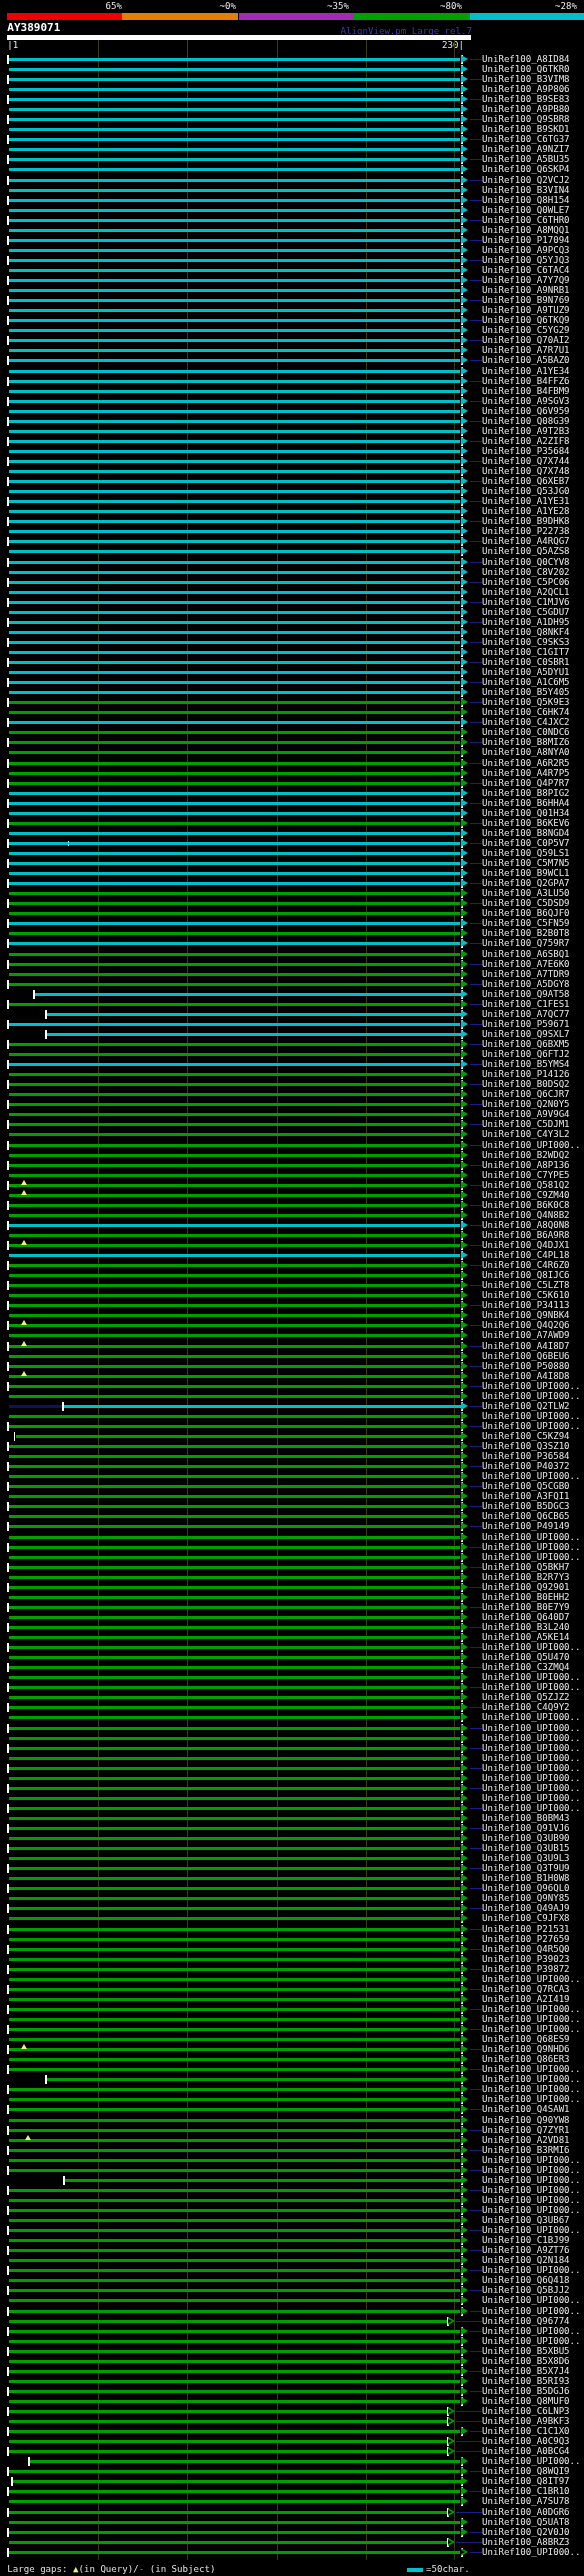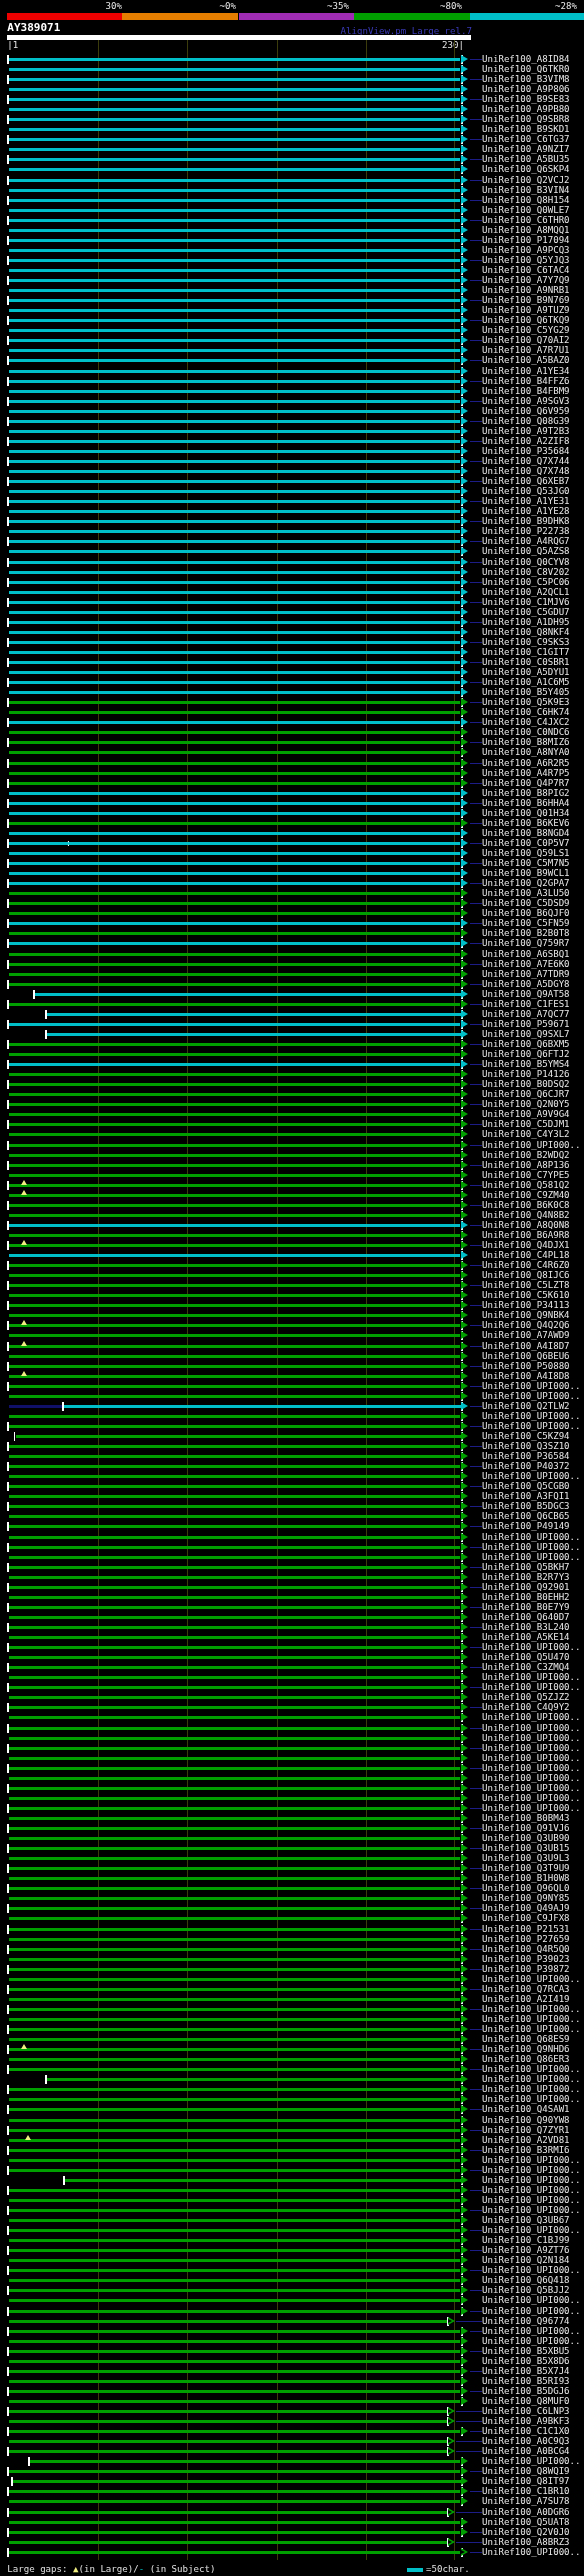--- a/index.html
+++ b/index.html
@@ -30,21 +30,21 @@
   #footer{position:absolute;left:7.3px;top:2563px;font-size:9.1px;line-height:12px;color:#e0e0e0;white-space:pre;}
   #swatch{position:absolute;left:407px;top:2568px;width:15.5px;height:3.7px;}
   #swatch-label{position:absolute;left:426px;top:2563px;font-size:9.1px;line-height:12px;color:#e0e0e0;white-space:pre;}
 </style>
 </head>
 <body>
 
 <div id="screen">
 
   <div>
-    <span class="pct" style="width:122px">30%</span>
+    <span class="pct" style="width:122px">65%</span>
     <span class="pct" style="width:236px">~0%</span>
     <span class="pct" style="width:349px">~35%</span>
     <span class="pct" style="width:462px">~80%</span>
     <span class="pct" style="width:577px">~28%</span>
     <div class="key-seg" style="left: 7.3px; width: 115px; background: rgb(238, 0, 0);"></div>
     <div class="key-seg" style="left: 122px; width: 116px; background: rgb(230, 126, 0);"></div>
     <div class="key-seg" style="left: 239px; width: 115px; background: rgb(160, 44, 180);"></div>
     <div class="key-seg" style="left: 354px; width: 116px; background: rgb(0, 159, 0);"></div>
     <div class="key-seg" style="left: 470px; width: 115px; background: rgb(0, 191, 200);"></div>
   </div>
@@ -1832,17 +1832,17 @@
         <span class="qtick" style="left:7.3px"></span>
         <span class="seg" style="left:9.1px;width:451px;background:#009f00"></span>
         <span class="abase" style="left:461px"></span>
         <span class="atri" style="left:461px;border-left:7.3px solid #009f00"></span>
         <span class="atri-in" style="left:461px;border-left:4.1px solid #000"></span>
         <span class="conn" style="left:470px;width:12px;background:#1c1c86"></span>
         <span class="hit-label">UniRef100_UPI000..</span>
       </div>
     </div>
 
-  <div id="footer"><span>Large gaps: </span><span id="f-tri" style="color: rgb(240, 238, 128);">▲</span><span>(in Large)/</span><span id="f-dash" style="color: rgb(0, 191, 200);">-</span><span> (in Subject)</span></div>
+  <div id="footer"><span>Large gaps: </span><span id="f-tri" style="color: rgb(240, 238, 128);">▲</span><span>(in Query)/</span><span id="f-dash" style="color: rgb(0, 191, 200);">-</span><span> (in Subject)</span></div>
   <div id="swatch" style="background: rgb(0, 191, 200);"></div>
   <div id="swatch-label">=50char.</div>
 </div>
 
 
 </body></html>

